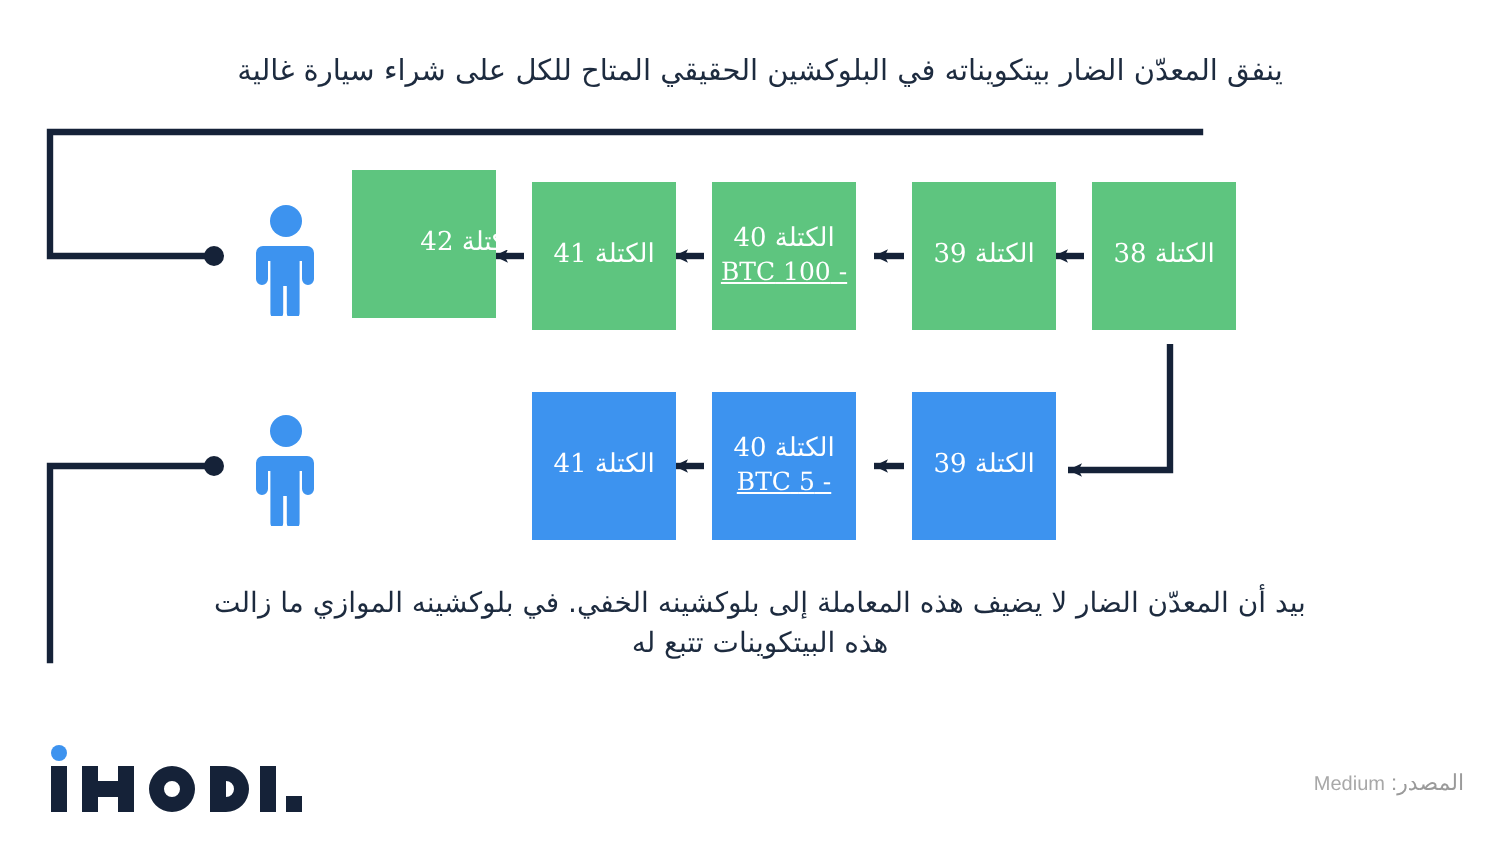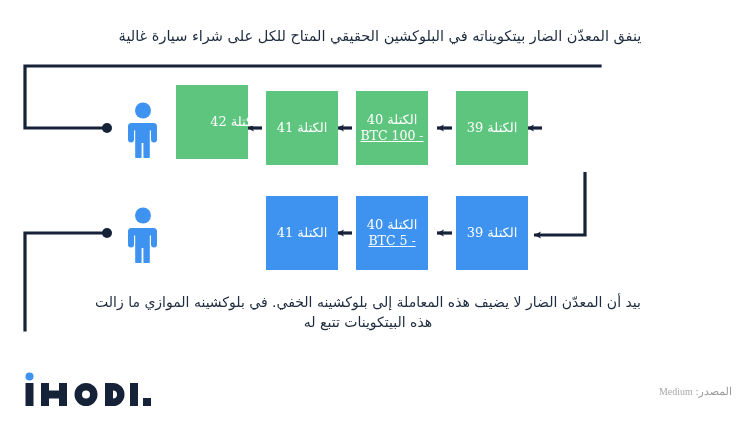--- a/index.html
+++ b/index.html
@@ -25,21 +25,21 @@
     line-height: 1.45;
     font-size: 14.5px;
     font-family: "DejaVu Sans", "Liberation Sans", sans-serif;
   }
   #caption-top {
     left: 60px;
     top: 26px;
     width: 640px;
   }
   #caption-bottom {
-    left: 83px;
+    left: 95px;
     top: 292px;
     width: 570px;
     font-size: 14px;
   }
 
   
   #wires {
     position: absolute;
     left: 0;
     top: 0;
@@ -87,21 +87,21 @@
     width: 150px;
     height: 34px;
   }
   #source {
     position: absolute;
     right: 18px;
     top: 385px;
     direction: rtl;
     color: #9a9a9a;
     font-size: 11px;
-    font-family: Liberation Serif, serif;
+    font-family: Liberation Sans, sans-serif;
     white-space: nowrap;
     text-align: center;
   }
   #source .src-name {
     font-size: 10px;
     color: #a8a8a8;
   }
 </style>
 </head>
 <body>
@@ -158,20 +158,23 @@
 
   <div class="block green" style="left:356px; top:91px; width:72px; height:74px;">
     <span class="ttl">الكتلة 40</span>
     <span class="sub">- 100 BTC</span>
   </div>
 
   <div class="block green" style="left:456px; top:91px; width:72px; height:74px;">
     <span class="ttl">الكتلة 39</span>
   </div>
 
+  <div class="block green" style="left:546px; top:91px; width:72px; height:74px;">
+    <span class="ttl">الكتلة 38</span>
+  </div>
 
   <div class="block blue" style="left:266px; top:196px; width:72px; height:74px;">
     <span class="ttl">الكتلة 41</span>
   </div>
 
   <div class="block blue" style="left:356px; top:196px; width:72px; height:74px;">
     <span class="ttl">الكتلة 40</span>
     <span class="sub">- 5 BTC</span>
   </div>
 

